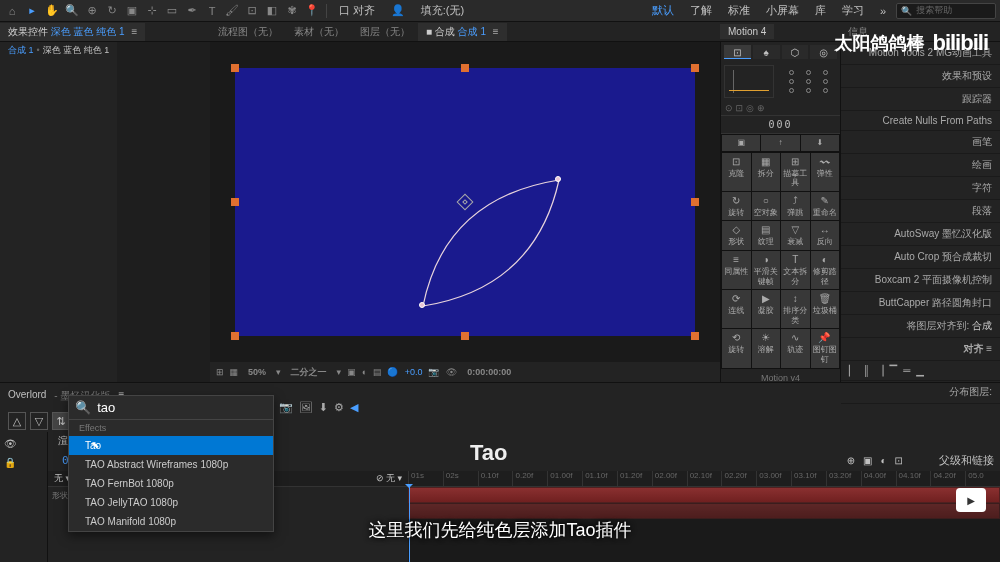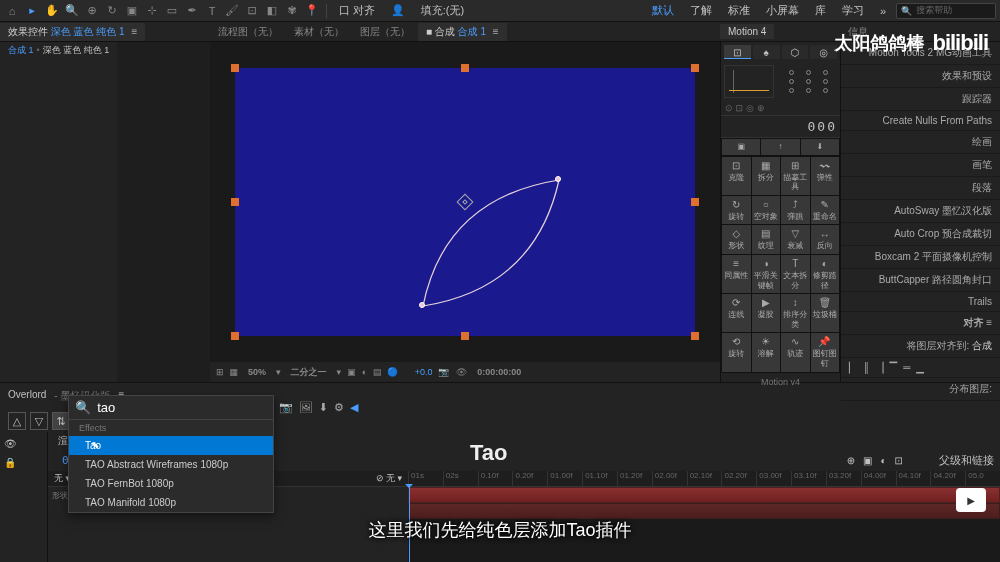--- a/index.html
+++ b/index.html
@@ -44,31 +44,31 @@
 .handle.ml { left: -4px; top: calc(50% - 4px); }
 .handle.mr { right: -4px; top: calc(50% - 4px); }
 .leaf-svg { position: absolute; top: 0; left: 0; }
 .anchor { position: absolute; width: 6px; height: 6px; border-radius: 50%; background: #e8c4d4; border: 1px solid #fff; }
 .anchor.a1 { top: 108px; left: 320px; }
 .anchor.a2 { top: 234px; left: 184px; }
 .center-marker { position: absolute; top: calc(50% - 6px); left: calc(50% - 6px); width: 12px; height: 12px; border: 1px solid #aaa; transform: rotate(45deg); }
 .center-marker::after { content: ''; position: absolute; inset: 3px; border: 1px solid #aaa; }
 .viewer-bar { height: 20px; background: #232323; display: flex; align-items: center; gap: 6px; padding: 0 6px; font-size: 9px; color: #888; }
 .viewer-bar .vb-item { padding: 1px 4px; font-weight: bold; }
-.viewer-bar .vb-blue { color: #4a9eff; margin-left: 10px; }
+.viewer-bar .vb-blue { color: #4a9eff; }
 
 
 .right-panel { width: 120px; background: #232323; border-left: 1px solid #111; display: flex; flex-direction: column; }
 .motion-tabs { display: flex; gap: 2px; padding: 3px; height: 20px; }
 .motion-tabs .mt { flex: 1; background: #2a2a2a; text-align: center; padding: 2px; font-size: 10px; }
 .motion-tabs .mt.active { background: #3a3a3a; border-bottom: 1px solid #4a9eff; }
 .motion-dots { padding: 6px; }
 .motion-dots .drow { display: flex; gap: 12px; justify-content: flex-end; padding: 2px 6px; }
 .motion-dots .dot { width: 5px; height: 5px; border: 1px solid #888; border-radius: 50%; }
-.motion-counter { text-align: right; padding: 3px; font-family: monospace; font-size: 13px; letter-spacing: 2px; border-top: 1px solid #333; border-bottom: 1px solid #333;}
+.motion-counter { text-align: center; padding: 3px; font-family: monospace; font-size: 10px; letter-spacing: 2px; border-top: 1px solid #333; border-bottom: 1px solid #333;}
 .icon-grid { display: grid; grid-template-columns: repeat(4, 1fr); gap: 1px; padding: 1px; background: #111; }
 .icon-cell { background: #383838; padding: 3px 2px; text-align: center; font-size: 8px; line-height: 1.2; display: flex; flex-direction: column; align-items: center; gap: 1px; color: #aaa; }
 .icon-cell .ic { font-size: 10px; }
 .icon-row-3 { grid-template-columns: repeat(3, 1fr); }
 
 .far-right { width: 160px; background: #232323; border-left: 1px solid #111; font-size: 10px; text-align: right; }
 .fr-row { padding: 4px 8px; border-bottom: 1px solid #1a1a1a; color: #aaa; }
 .fr-row.head { font-weight: bold; }
 .watermark { position: absolute; top: 30px; right: 12px; color: #fff; font-size: 18px; font-weight: bold; display: flex; align-items: center; gap: 8px; z-index: 50; }
 .bilibili { font-family: Arial; font-weight: 900; font-size: 22px; letter-spacing: -1px; }
@@ -361,31 +361,31 @@
       </div>
     <div style="text-align:center; padding:4px; font-size:9px; color:#777">Motion v4</div>
   </div>
 
   <div class="far-right">
     <div id="fr-list">
         <div class="fr-row">Motion Tools 2 MG动画工具</div>
         <div class="fr-row">效果和预设</div>
         <div class="fr-row">跟踪器</div>
         <div class="fr-row">Create Nulls From Paths</div>
+        <div class="fr-row">画笔</div>
         <div class="fr-row">绘画</div>
-        <div class="fr-row">画笔</div>
+        <div class="fr-row">字符</div>
         <div class="fr-row">段落</div>
         <div class="fr-row">AutoSway 墨忆汉化版</div>
         <div class="fr-row">Auto Crop 预合成裁切</div>
         <div class="fr-row">Boxcam 2 平面摄像机控制</div>
         <div class="fr-row">ButtCapper 路径圆角封口</div>
-        <div class="fr-row">Trails</div>
-      </div>
+      </div>
+    <div class="fr-row"><span>将图层对齐到:</span> <span style="color:#ccc">合成</span></div>
     <div class="fr-row head"><span>对齐</span> ≡</div>
-    <div class="fr-row"><span>将图层对齐到:</span> <span style="color:#ccc">合成</span></div>
     <div class="fr-row" style="display:flex;gap:6px">
       <span>▏</span>
         <span>║</span>
         <span>▕</span>
         <span>▔</span>
         <span>═</span>
         <span>▁</span>
     </div>
     <div class="fr-row">分布图层:</div>
   </div>
@@ -483,20 +483,21 @@
     <span class="hicon blue">◀</span>
   </div>
   <div class="fx-section">Effects</div>
   <div class="fx-item selected">
     <span>Tao</span>
     <span class="fx-cursor">⬉</span>
   </div>
   <div id="fx-presets">
       <div class="fx-item">TAO Abstract Wireframes 1080p</div>
       <div class="fx-item">TAO FernBot 1080p</div>
+      <div class="fx-item">TAO JellyTAO 1080p</div>
       <div class="fx-item">TAO Manifold 1080p</div>
     </div>
 </div>
 
 <div class="tooltip-tao">Tao</div>
 <div class="subtitle">这里我们先给纯色层添加Tao插件</div>
 <div class="watermark">
   <span>太阳鸽鸽棒</span>
   <span class="bilibili">bilibili</span>
 </div>

